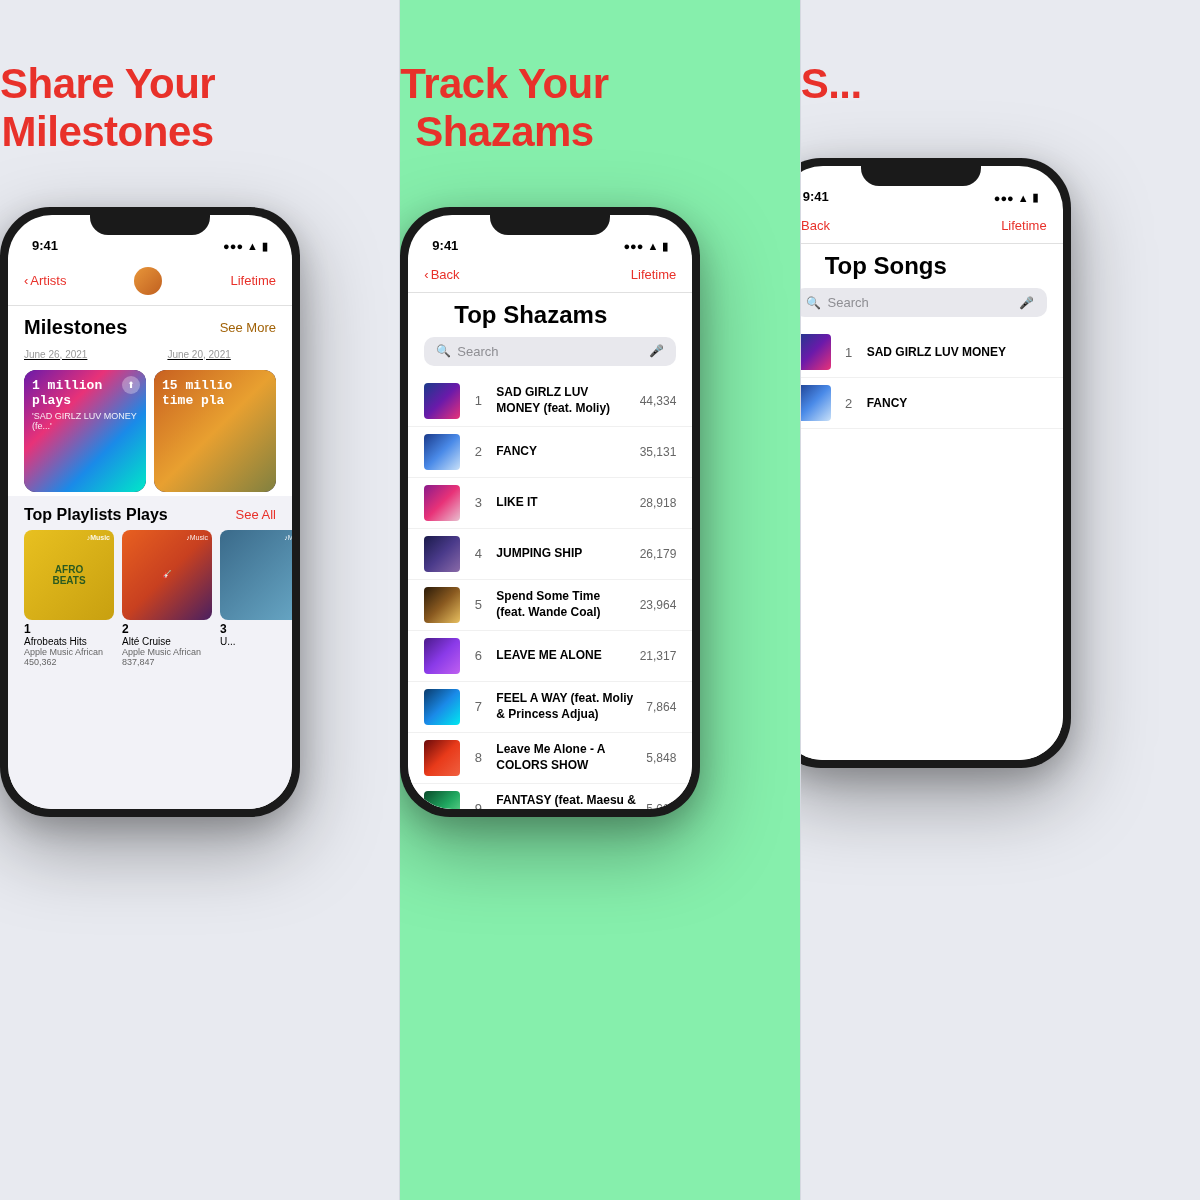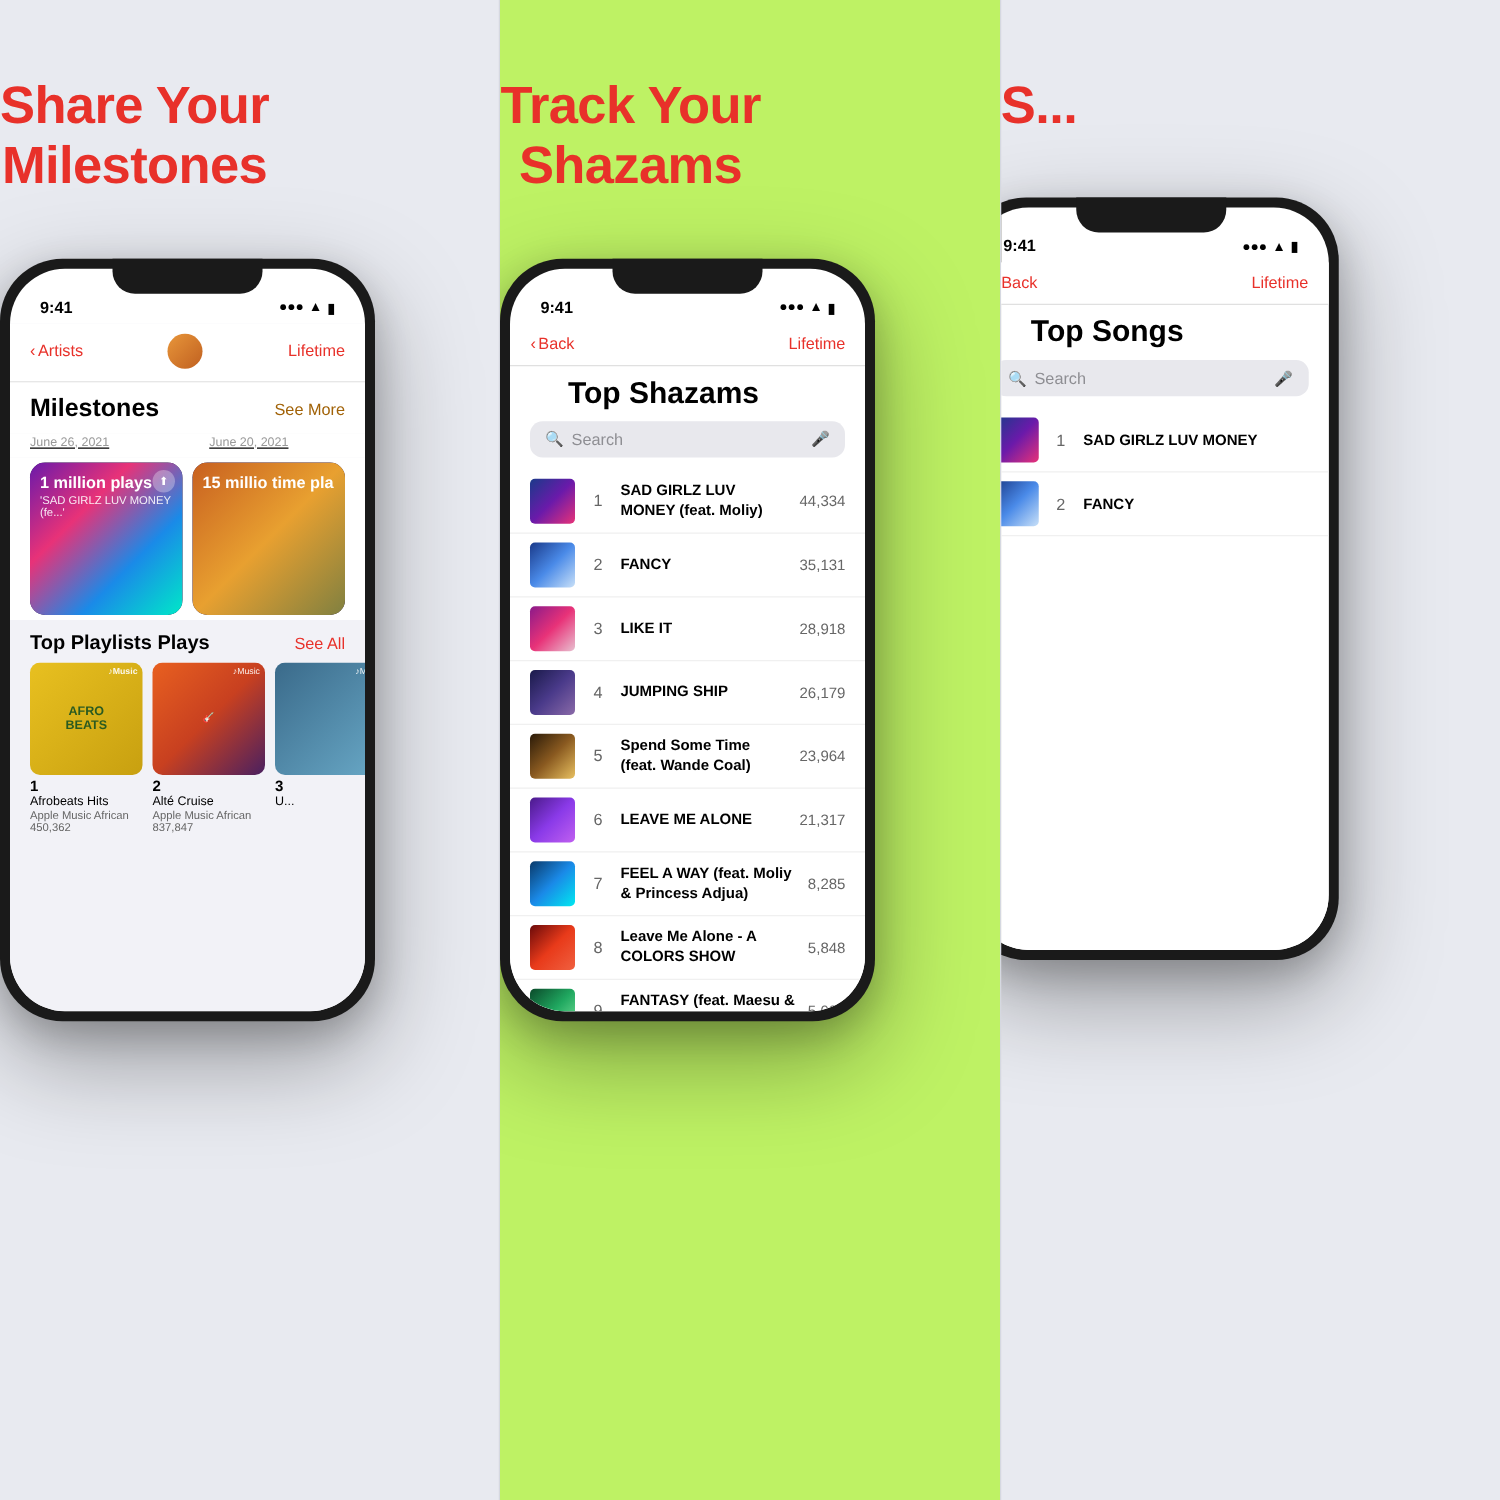--- a/index.html
+++ b/index.html
@@ -22,21 +22,21 @@
       position: relative;
       overflow: hidden;
     }
 
     .panel-left {
       background: #e8eaf0;
       border-right: 1px solid #d5d8e0;
     }
 
     .panel-middle {
-      background: #bef264;
+      background: #86efac;
     }
 
     .panel-right {
       background: #e8eaf0;
       border-left: 1px solid #d5d8e0;
     }
 
     .panel-title {
       font-size: 42px;
       font-weight: 800;
@@ -215,20 +215,21 @@
       right: 0;
       bottom: 0;
       padding: 8px;
       color: #fff;
     }
 
     .milestone-plays {
       font-size: 13px;
       font-weight: 800;
       line-height: 1.2;
+      font-family: Liberation Mono, monospace;
     }
 
     .milestone-song {
       font-size: 9px;
       margin-top: 2px;
       opacity: 0.9;
     }
 
     .share-icon {
       position: absolute;
@@ -635,21 +636,21 @@
             </div>
             <span class="song-count">21,317</span>
           </div>
 
           <div class="song-row">
             <div class="song-artwork artwork-7"></div>
             <span class="song-rank">7</span>
             <div class="song-info">
               <div class="song-name">FEEL A WAY (feat. Moliy &amp; Princess Adjua)</div>
             </div>
-            <span class="song-count">8,285</span>
+            <span class="song-count">7,864</span>
           </div>
 
           <div class="song-row">
             <div class="song-artwork artwork-8"></div>
             <span class="song-rank">8</span>
             <div class="song-info">
               <div class="song-name">Leave Me Alone - A COLORS SHOW</div>
             </div>
             <span class="song-count">5,848</span>
           </div>

